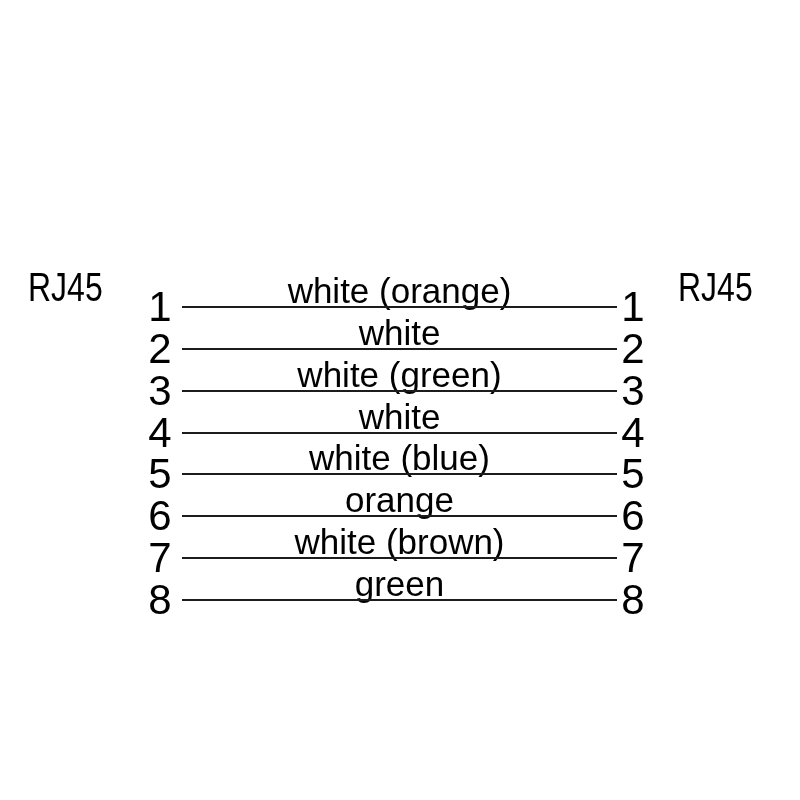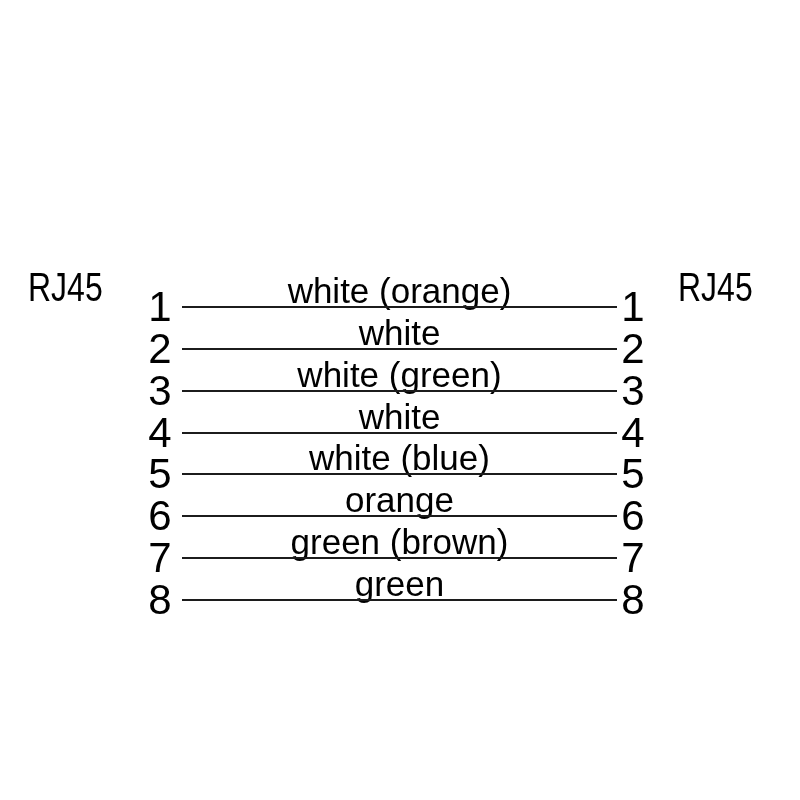--- a/index.html
+++ b/index.html
@@ -107,21 +107,21 @@
 
   <div class="row" style="--y:477px">
     <div class="pin-num pin-left">6</div>
     <div class="wire-label">orange</div>
     <div class="wire-line"></div>
     <div class="pin-num pin-right">6</div>
   </div>
 
   <div class="row" style="--y:519px">
     <div class="pin-num pin-left">7</div>
-    <div class="wire-label">green (brown)</div>
+    <div class="wire-label">white (brown)</div>
     <div class="wire-line"></div>
     <div class="pin-num pin-right">7</div>
   </div>
 
   <div class="row" style="--y:561px">
     <div class="pin-num pin-left">8</div>
     <div class="wire-label">green</div>
     <div class="wire-line"></div>
     <div class="pin-num pin-right">8</div>
   </div>

